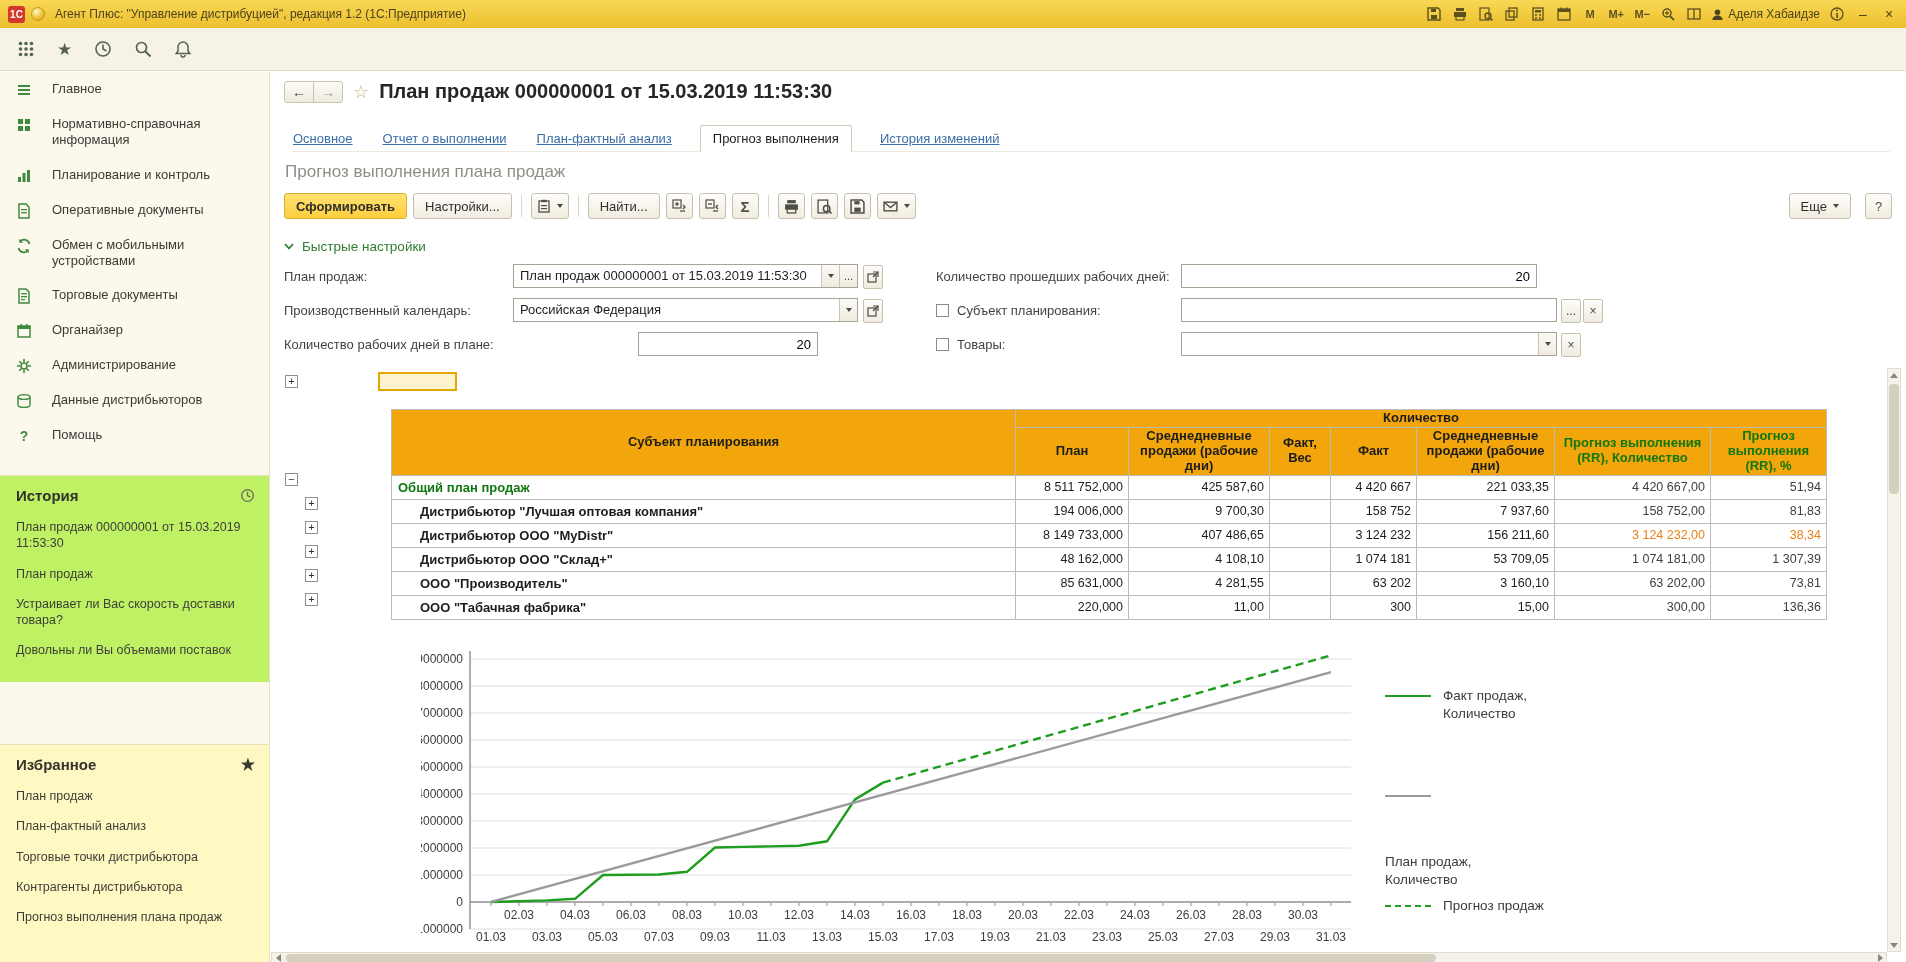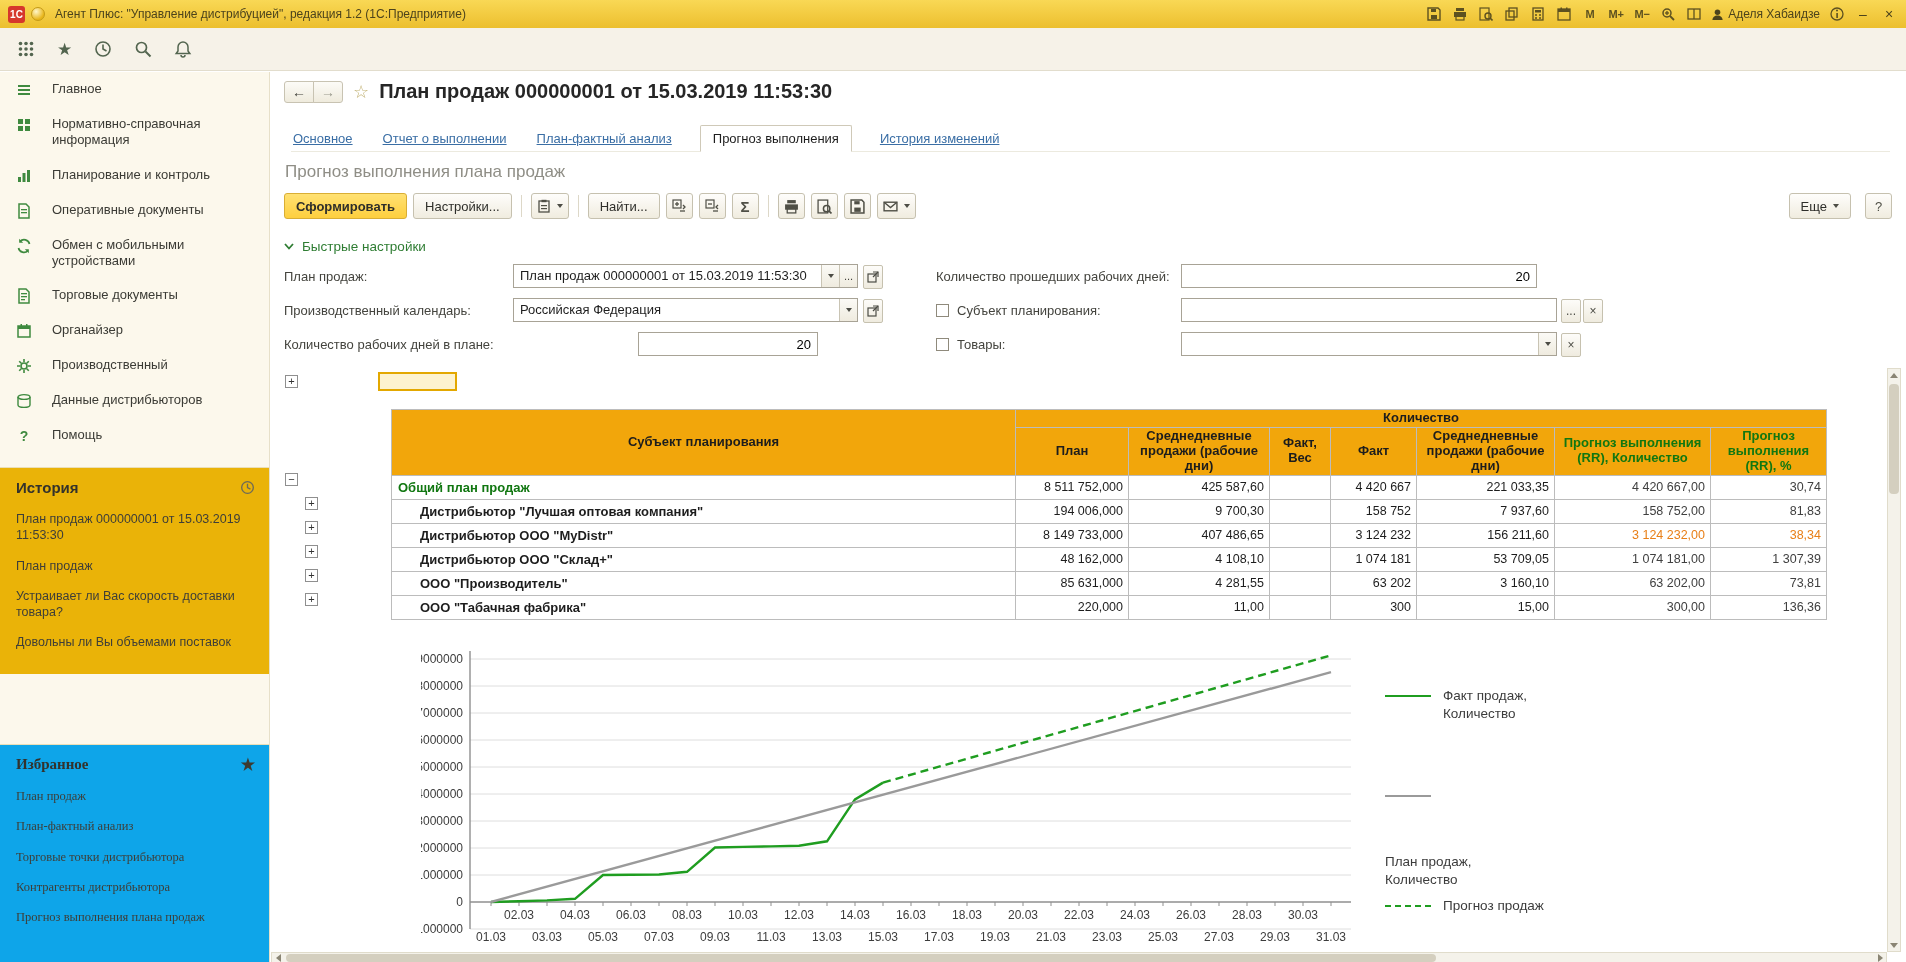--- a/index.html
+++ b/index.html
@@ -20,22 +20,22 @@
   
   .toolbar2{position:absolute;top:28px;left:0;right:0;height:43px;background:#f6f2e8;border-bottom:1px solid #e2ddcd;display:flex;align-items:center;gap:22px;padding:0 17px;z-index:20;}
   .t2-ic{color:#53654f;cursor:pointer;display:flex;align-items:center;}
   .t2-star{font-size:17px;color:#53654f;line-height:1;}
 
   
   .sidebar{position:absolute;top:72px;left:0;width:270px;bottom:0;background:#fcf8ec;border-right:1px solid #e7e0c9;overflow:hidden;z-index:10;}
   .nav-item{display:flex;gap:20px;padding:9px 10px 9px 16px;font-size:13px;color:#3b3b35;cursor:pointer;align-items:flex-start;line-height:1.25;}
   .nav-item svg{flex:0 0 16px;margin-top:1px;color:#3f8a3f;}
   .side-section{border-top:1px solid #eadfb8;}
-  .side-section.history{background:#eab308;margin-top:14px;}
-  .side-section.favorites{background:#0ea5e9;font-family:Liberation Serif, serif;}
+  .side-section.history{background:#bef264;margin-top:22px;}
+  .side-section.favorites{background:#fef9c3;}
   .side-header{display:flex;align-items:center;justify-content:space-between;padding:11px 14px 8px 16px;font-size:15px;font-weight:bold;color:#33322c;}
   .side-header .hicon{color:#6d6a58;cursor:pointer;}
   .side-header .hstar{font-size:16px;color:#3c3a30;cursor:pointer;line-height:1;}
   .side-item{padding:7px 16px;font-size:12.5px;color:#3e3e38;line-height:1.3;cursor:pointer;}
   .side-section.history{padding-bottom:16px;}
   .side-section.favorites{position:absolute;left:0;right:0;bottom:0;top:auto;min-height:218px;}
 
   
   .main{position:absolute;left:271px;top:72px;right:0;bottom:0;background:#fff;overflow:hidden;}
   .pagehead{position:absolute;left:13px;top:8px;display:flex;align-items:center;gap:10px;}
@@ -284,21 +284,21 @@
           <rect x="4.5" y="1" width="1.5" height="3"></rect>
           <rect x="10" y="1" width="1.5" height="3"></rect>
         </svg>
         <span class="nav-label">Органайзер</span>
       </div>
       <div class="nav-item">
         <svg width="16" height="16" viewBox="0 0 16 16" fill="currentColor">
           <circle cx="8" cy="8" r="3" fill="none" stroke="currentColor" stroke-width="1.6"></circle>
           <path d="M8 1v3M8 12v3M1 8h3M12 8h3M3.2 3.2l2.1 2.1M10.7 10.7l2.1 2.1M12.8 3.2l-2.1 2.1M5.3 10.7l-2.1 2.1" stroke="currentColor" stroke-width="1.6" fill="none"></path>
         </svg>
-        <span class="nav-label">Производственный</span>
+        <span class="nav-label">Администрирование</span>
       </div>
       <div class="nav-item">
         <svg width="16" height="16" viewBox="0 0 16 16" fill="currentColor">
           <ellipse cx="8" cy="4" rx="6" ry="2.4" fill="none" stroke="currentColor" stroke-width="1.4"></ellipse>
           <path d="M2 4v8c0 1.3 2.7 2.4 6 2.4s6-1.1 6-2.4V4" fill="none" stroke="currentColor" stroke-width="1.4"></path>
         </svg>
         <span class="nav-label">Данные дистрибьюторов</span>
       </div>
       <div class="nav-item">
         <svg width="16" height="16" viewBox="0 0 16 16" fill="currentColor">
@@ -537,21 +537,21 @@
       </thead>
       <tbody>
           <tr class="data">
             <td class="cname total" style="padding-left: 6px;">Общий план продаж</td>
             <td class="num">8 511 752,000</td>
             <td class="num">425 587,60</td>
             <td class="num"></td>
             <td class="num">4 420 667</td>
             <td class="num">221 033,35</td>
             <td class="num green">4 420 667,00</td>
-            <td class="num green">30,74</td>
+            <td class="num green">51,94</td>
           </tr>
           <tr class="data">
             <td class="cname" style="padding-left: 28px;">Дистрибьютор "Лучшая оптовая компания"</td>
             <td class="num">194 006,000</td>
             <td class="num">9 700,30</td>
             <td class="num"></td>
             <td class="num">158 752</td>
             <td class="num">7 937,60</td>
             <td class="num green">158 752,00</td>
             <td class="num green">81,83</td>

